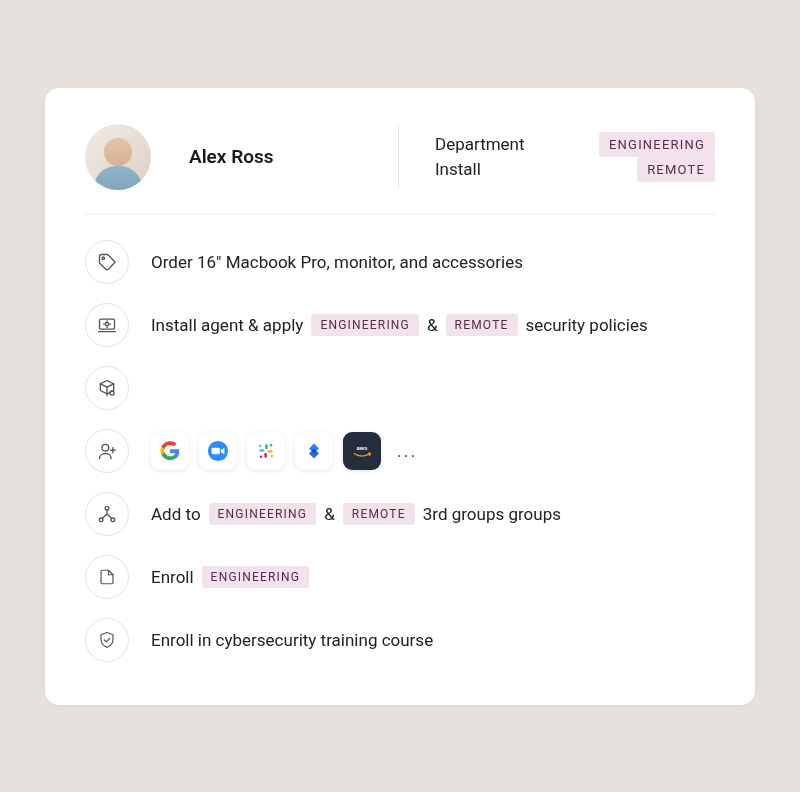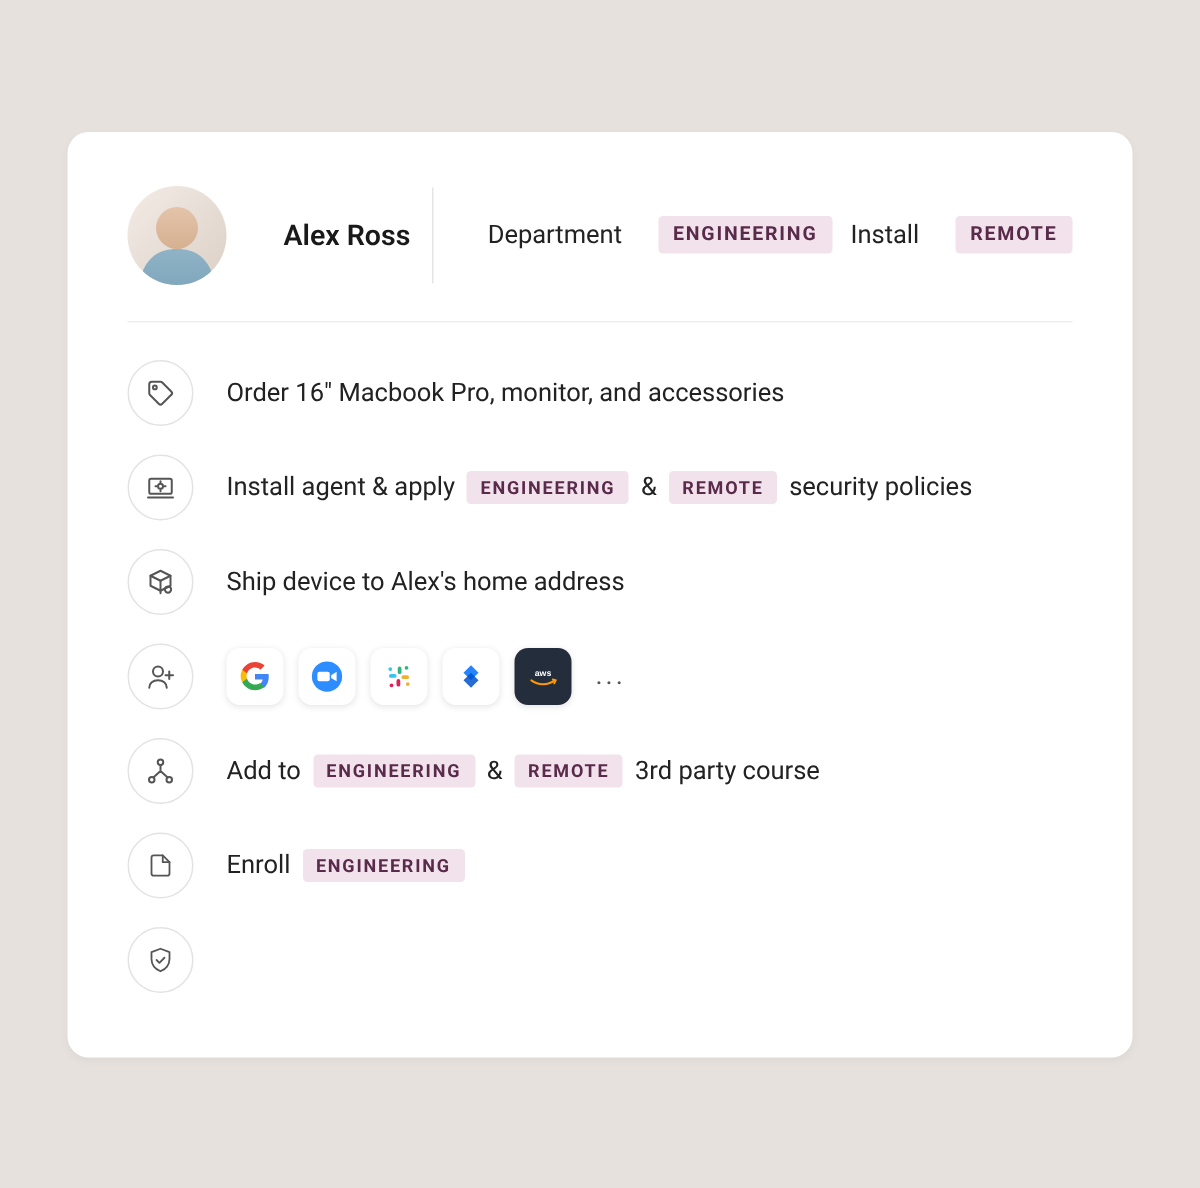--- a/index.html
+++ b/index.html
@@ -66,44 +66,42 @@
       color: #191919;
     }
     .divider-v {
       width: 1px;
       background: #e5e5e5;
       height: 64px;
       margin: 0 36px 0 0;
     }
     .info-table {
       display: flex;
-      flex-direction: row;
-      gap: 12px;
+      flex-direction: column;
       min-width: 280px;
-      align-items: flex-end;
     }
     .info-row {
       display: flex;
       align-items: center;
       justify-content: space-between;
       gap: 24px;
     }
     .info-label {
       font-size: 17px;
       color: #222;
     }
     .tag {
       display: inline-block;
       background: #f1e2eb;
       color: #5a2a4a;
       font-size: 13px;
       letter-spacing: 1.2px;
       padding: 5px 10px;
       border-radius: 3px;
-      font-weight: 700;
+      font-weight: 400;
     }
     .tag-inline {
       font-size: 12px;
       padding: 4px 9px;
       vertical-align: middle;
     }
     .tasks {
       margin-top: 22px;
       display: flex;
       flex-direction: column;
@@ -218,23 +216,20 @@
     </div>
 
     <div class="task-row">
       <div class="task-icon">
         <svg width="20" height="20" viewBox="0 0 24 24" fill="none" stroke="currentColor" stroke-width="1.6" stroke-linecap="round" stroke-linejoin="round">
           <path d="M12 3l8 4v8l-8 4-8-4V7l8-4z"></path>
           <path d="M4 7l8 4 8-4"></path>
           <path d="M12 11v10"></path>
           <circle cx="18" cy="18" r="2.5"></circle>
         </svg>
-      </div>
-      <div class="task-label">
-        <span class="text">Ship device to Alex's home address</span>
       </div>
     </div>
 
     <div class="task-row">
       <div class="task-icon">
         <svg width="20" height="20" viewBox="0 0 24 24" fill="none" stroke="currentColor" stroke-width="1.6" stroke-linecap="round" stroke-linejoin="round">
           <circle cx="10" cy="8" r="4"></circle>
           <path d="M3 21c0-3.5 3-6 7-6s7 2.5 7 6"></path>
           <line x1="19" y1="8" x2="19" y2="14"></line>
           <line x1="16" y1="11" x2="22" y2="11"></line>
@@ -294,21 +289,21 @@
           <circle cx="5" cy="19" r="2.2"></circle>
           <circle cx="19" cy="19" r="2.2"></circle>
           <path d="M12 7.2V12M12 12l-5.5 5M12 12l5.5 5"></path>
         </svg>
       </div>
       <div class="task-label">
         <span class="text">Add to</span>
         <span class="tag tag-inline">ENGINEERING</span>
         <span class="text">&amp;</span>
         <span class="tag tag-inline">REMOTE</span>
-        <span class="text">3rd party course</span>
+        <span class="text">3rd groups groups</span>
       </div>
     </div>
 
     <div class="task-row">
       <div class="task-icon">
         <svg width="18" height="20" viewBox="0 0 24 24" fill="none" stroke="currentColor" stroke-width="1.6" stroke-linecap="round" stroke-linejoin="round">
           <path d="M14 3H6a2 2 0 0 0-2 2v14a2 2 0 0 0 2 2h12a2 2 0 0 0 2-2V9l-6-6z"></path>
           <polyline points="14 3 14 9 20 9"></polyline>
         </svg>
       </div>
@@ -318,16 +313,19 @@
       </div>
     </div>
 
     <div class="task-row">
       <div class="task-icon">
         <svg width="18" height="20" viewBox="0 0 24 24" fill="none" stroke="currentColor" stroke-width="1.6" stroke-linecap="round" stroke-linejoin="round">
           <path d="M12 2l8 3v6c0 5-3.5 9-8 11-4.5-2-8-6-8-11V5l8-3z"></path>
           <polyline points="8.5 12 11 14.5 15.5 10"></polyline>
         </svg>
       </div>
+      <div class="task-label">
+        <span class="text">Enroll in cybersecurity training course</span>
+      </div>
     </div>
 
   </div>
 </div>
 
 </body></html>

